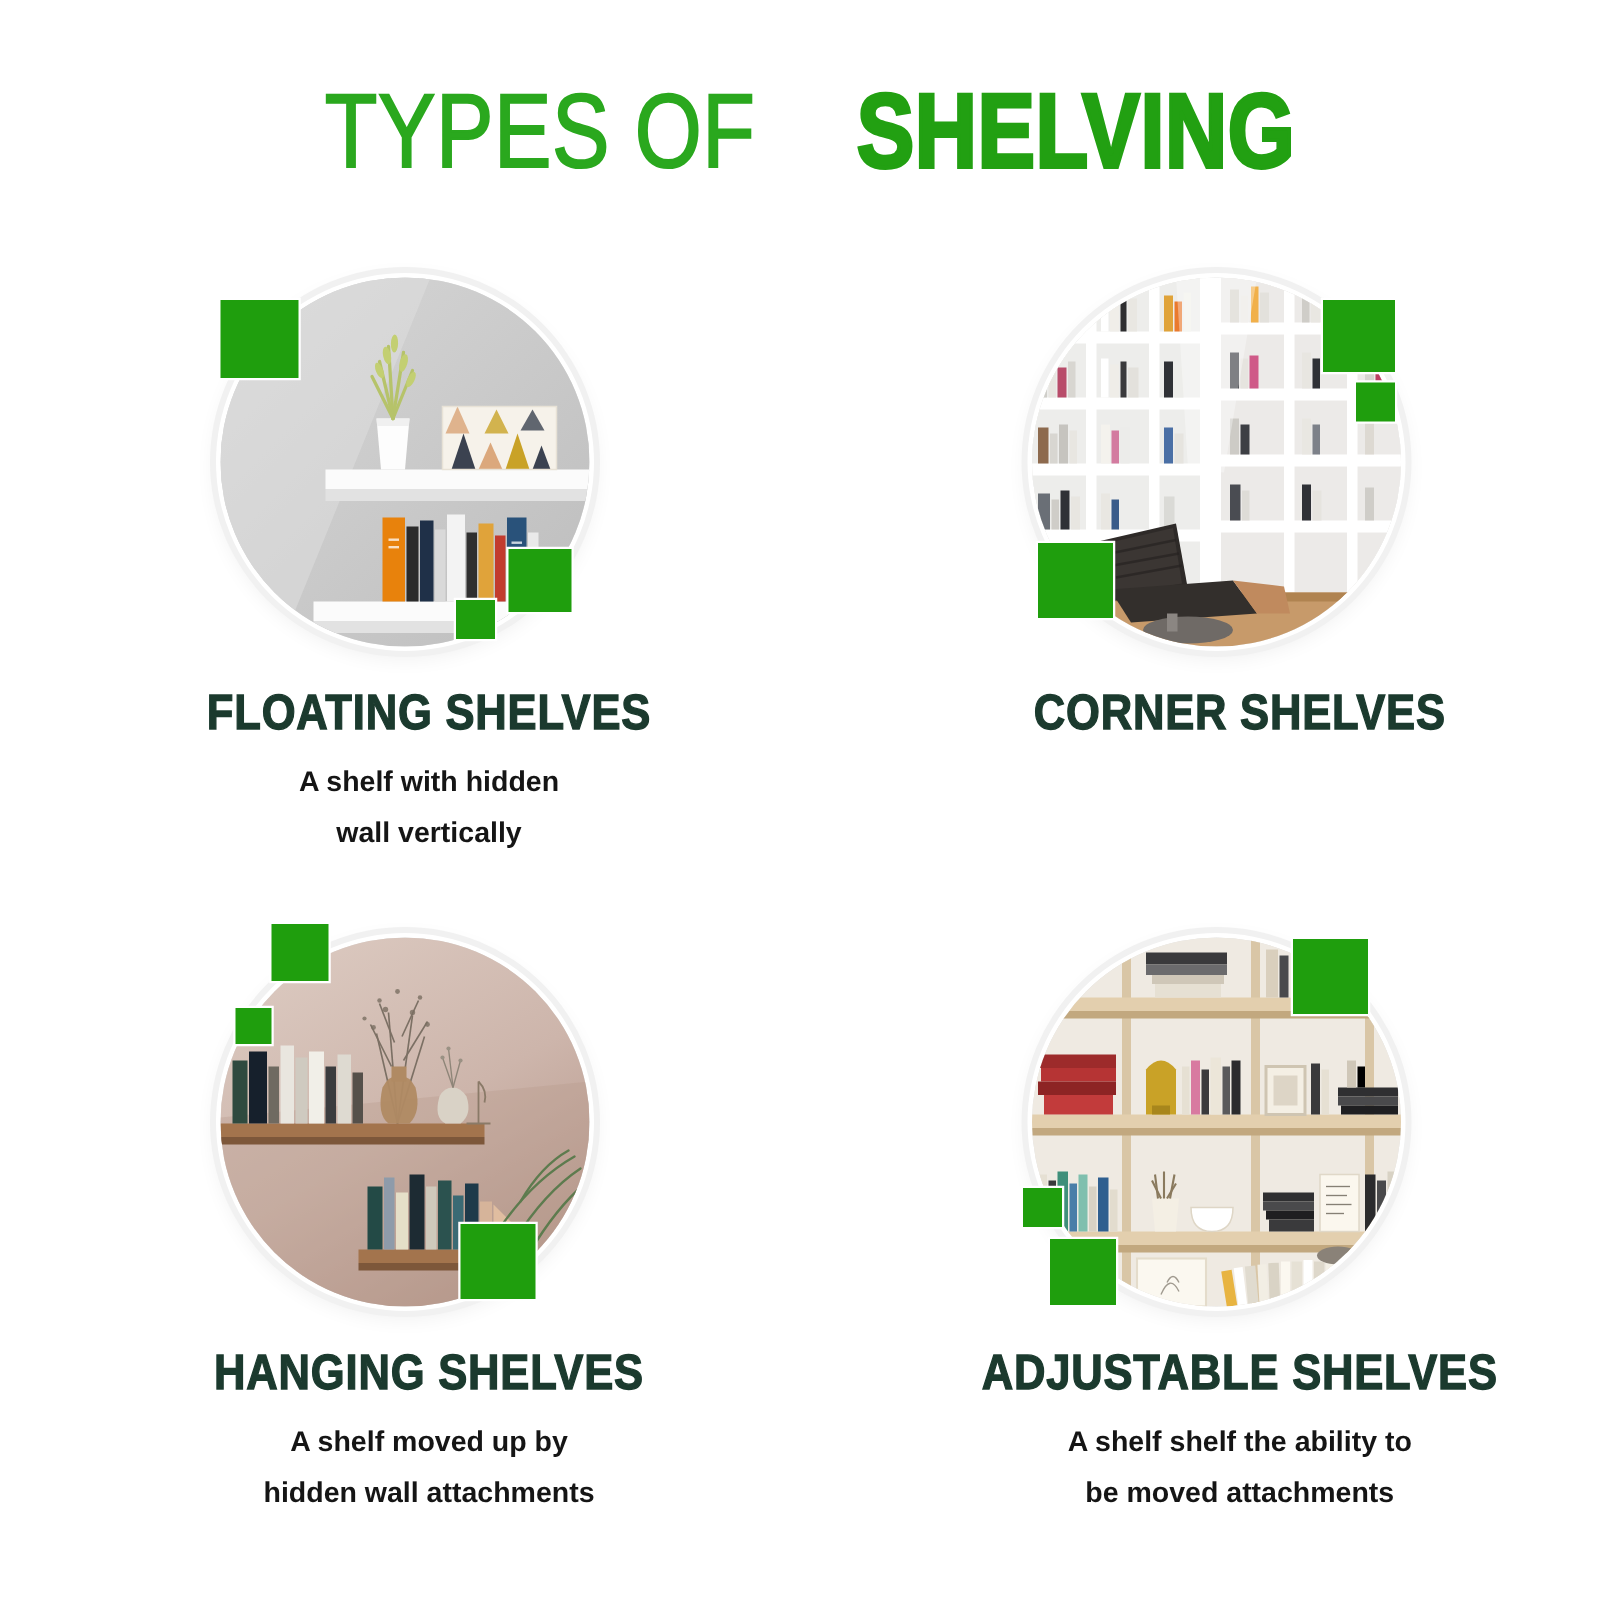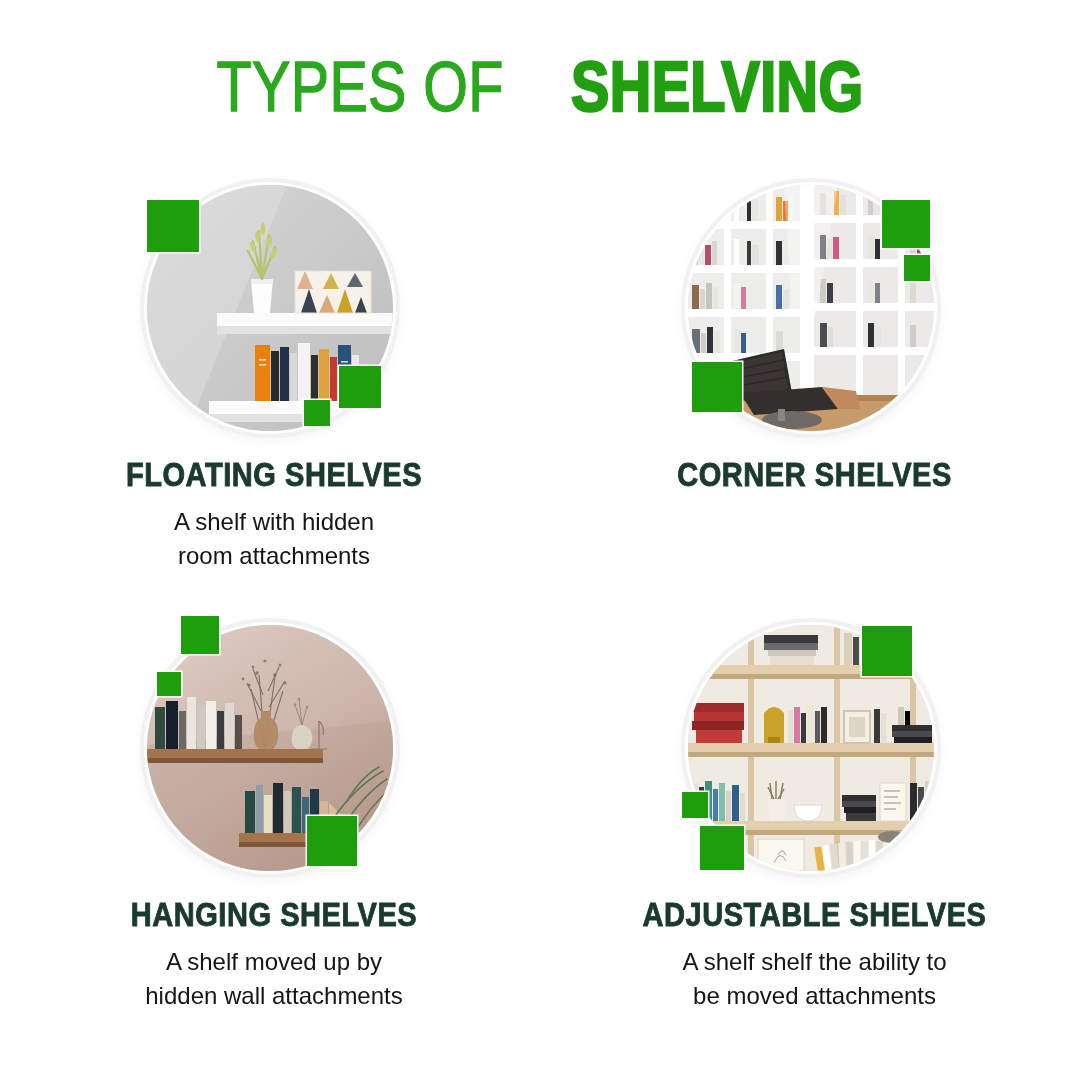--- a/index.html
+++ b/index.html
@@ -109,41 +109,41 @@
   
   .sq {
     position: absolute;
     background: #1f9e0d;
     box-shadow: 0 0 0 1.5px #ffffff;
   }
 
   
   .caption {
     position: absolute;
-    left: 4px;
+    left: 16px;
     top: 288px;
     width: 100%;
     text-align: center;
   }
   .heading {
     font-family: "Liberation Sans Narrow", "Liberation Sans", sans-serif;
     font-size: 33px;
     font-weight: 700;
     color: #1b3a2e;
     letter-spacing: 0.6px;
     transform: scaleX(0.88);
     -webkit-text-stroke: 0.9px #1b3a2e;
     line-height: 1.05;
     margin: 0 0 12px 0;
     white-space: nowrap;
   }
   .desc {
     font-family: "Liberation Sans", sans-serif;
-    font-size: 24px;
-    font-weight: 400;
+    font-size: 19px;
+    font-weight: 700;
     color: #151515;
     line-height: 34px;
     margin: 0;
   }
   .desc span { display: block; }
 </style>
 </head>
 <body>
 
 <div class="poster">
@@ -228,21 +228,21 @@
         </div>
 
         <div class="sq" style="left:22px; top:30px; width:52px; height:52px;"></div>
         <div class="sq" style="left:214px; top:196px; width:42px; height:42px;"></div>
         <div class="sq" style="left:179px; top:230px; width:26px; height:26px;"></div>
       </div>
       <div class="caption">
         <div class="heading">FLOATING SHELVES</div>
         <div class="desc">
           <span>A shelf with hidden</span>
-          <span>room attachments</span>
+          <span>wall vertically</span>
         </div>
       </div>
     </div>
 
     <div class="card">
       <div class="media">
         <div class="ring"></div>
         <div class="photo">
           <svg viewBox="0 0 246 246" xmlns="http://www.w3.org/2000/svg" aria-hidden="true">
             <rect width="246" height="246" fill="#f2f1ef"></rect>

